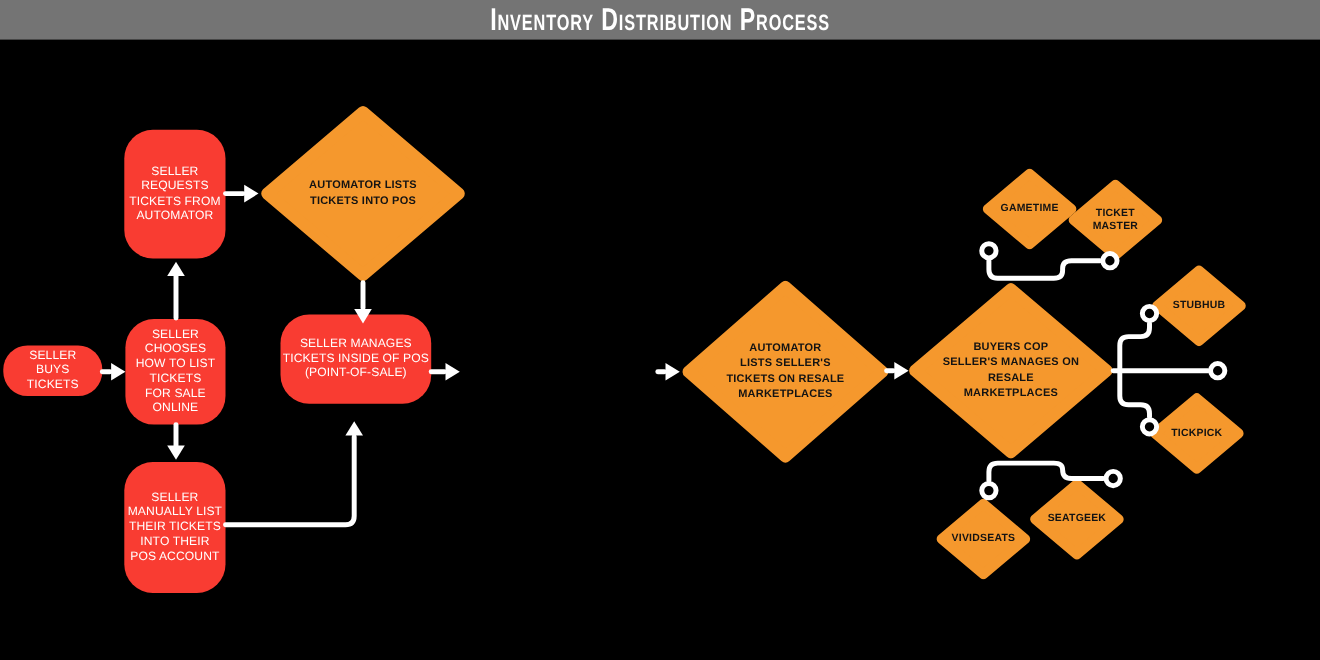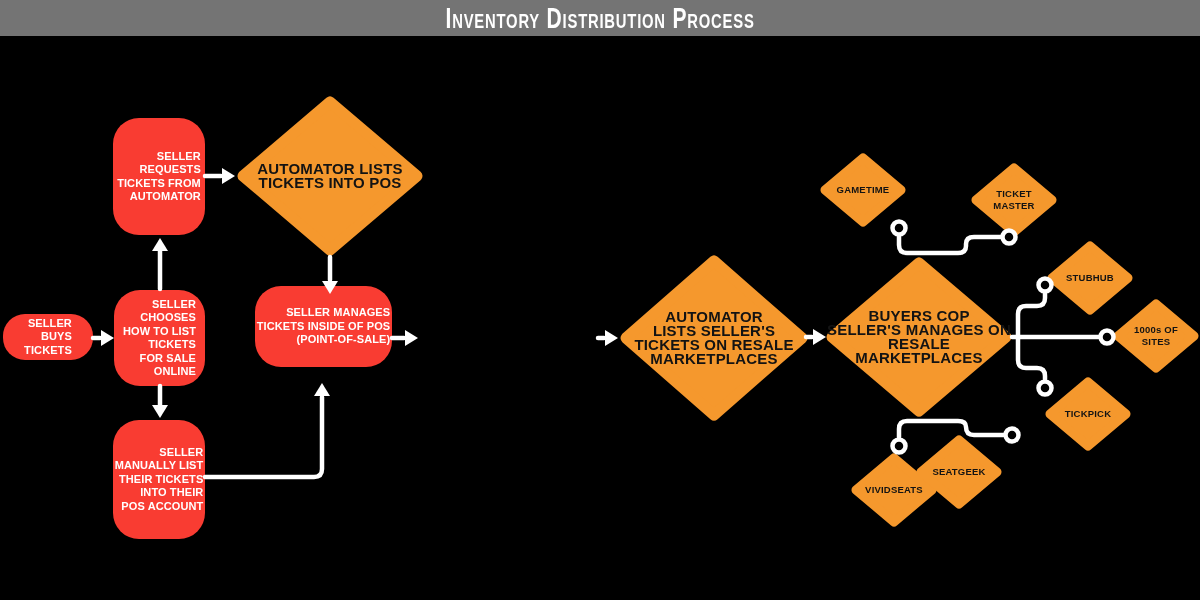--- a/index.html
+++ b/index.html
@@ -10,29 +10,29 @@
   #stage{position:relative;width:1200px;height:600px;background:var(--bg);overflow:hidden;
          font-family:"Liberation Sans",sans-serif;}
   
   #header{position:absolute;left:0;top:0;width:1200px;height:36px;background:var(--bar);
           display:flex;align-items:center;justify-content:center;}
   #title{color:#fff;font-weight:bold;font-size:27px;font-variant:small-caps;
          letter-spacing:1px;transform:scale(0.78,1.06);white-space:nowrap;}
   
   .rbox{position:absolute;background:var(--red);border-radius:26px;display:flex;
         align-items:center;justify-content:center;z-index:1;}
-  .rlabel{color:var(--on-red);font-weight:bold;font-size:11px;line-height:13.5px;
-          text-align:right;white-space:pre-line;letter-spacing:0.1px;}
+  .rlabel{color:var(--on-red);font-weight:normal;font-size:11px;line-height:13.5px;
+          text-align:center;white-space:pre-line;letter-spacing:0.1px;}
   
   .diamond{position:absolute;z-index:1;}
   .diamond svg{position:absolute;left:0;top:0;}
   .dshape{fill:var(--orange);stroke:var(--orange);stroke-linejoin:round;}
   .dlabel{position:absolute;inset:0;display:flex;align-items:center;justify-content:center;
           text-align:center;font-weight:bold;color:var(--on-orange);white-space:pre-line;}
-  .big .dlabel{font-size:15px;line-height:14px;letter-spacing:0.2px;}
+  .big .dlabel{font-size:10px;line-height:14px;letter-spacing:0.2px;}
   .small .dlabel{font-size:9.5px;line-height:12px;letter-spacing:0.2px;}
   
   #connectors{position:absolute;left:0;top:0;z-index:2;pointer-events:none;}
   .cline{stroke:var(--line);stroke-width:4.5;fill:none;stroke-linecap:round;}
   .chead{fill:var(--line);}
   .cnode{fill:#000;stroke:var(--line);stroke-width:4.5;}
 </style>
 </head>
 <body>
 
@@ -100,21 +100,21 @@
   <div class="diamond big" style="left:826px;top:257px;width:186px;height:160px;">
     <svg width="186" height="160" viewBox="0 0 186 160">
       <polygon class="dshape" stroke-width="11" points="93,6 180,80 93,154 6,80"></polygon>
     </svg>
     <div class="dlabel">BUYERS COP
 SELLER'S MANAGES ON
 RESALE
 MARKETPLACES</div>
   </div>
 
-  <div class="diamond small" style="left:820px;top:153px;width:86px;height:74px;">
+  <div class="diamond small" style="left:893px;top:153px;width:86px;height:74px;">
     <svg width="86" height="74" viewBox="0 0 86 74">
       <polygon class="dshape" stroke-width="9" points="43,5 81,37 43,69 5,37"></polygon>
     </svg>
     <div class="dlabel">GAMETIME</div>
   </div>
 
   <div class="diamond small" style="left:1047px;top:241px;width:86px;height:74px;">
     <svg width="86" height="74" viewBox="0 0 86 74">
       <polygon class="dshape" stroke-width="9" points="43,5 81,37 43,69 5,37"></polygon>
     </svg>
@@ -122,43 +122,36 @@
   </div>
 
   <div class="diamond small" style="left:971px;top:163px;width:86px;height:74px;">
     <svg width="86" height="74" viewBox="0 0 86 74">
       <polygon class="dshape" stroke-width="9" points="43,5 81,37 43,69 5,37"></polygon>
     </svg>
     <div class="dlabel">TICKET
 MASTER</div>
   </div>
 
-  <div class="diamond small" style="left:1113px;top:299px;width:86px;height:74px;">
-    <svg width="86" height="74" viewBox="0 0 86 74">
-      <polygon class="dshape" stroke-width="9" points="43,5 81,37 43,69 5,37"></polygon>
-    </svg>
-    <div class="dlabel">1000s OF
-SITES</div>
-  </div>
-
-  <div class="diamond small" style="left:1045px;top:377px;width:86px;height:74px;">
+
+  <div class="diamond small" style="left:1045px;top:357px;width:86px;height:74px;">
     <svg width="86" height="74" viewBox="0 0 86 74">
       <polygon class="dshape" stroke-width="9" points="43,5 81,37 43,69 5,37"></polygon>
     </svg>
     <div class="dlabel">TICKPICK</div>
   </div>
 
   <div class="diamond small" style="left:851px;top:453px;width:86px;height:74px;">
     <svg width="86" height="74" viewBox="0 0 86 74">
       <polygon class="dshape" stroke-width="9" points="43,5 81,37 43,69 5,37"></polygon>
     </svg>
     <div class="dlabel">VIVIDSEATS</div>
   </div>
 
-  <div class="diamond small" style="left:916px;top:435px;width:86px;height:74px;">
+  <div class="diamond small" style="left:936px;top:435px;width:86px;height:74px;">
     <svg width="86" height="74" viewBox="0 0 86 74">
       <polygon class="dshape" stroke-width="9" points="43,5 81,37 43,69 5,37"></polygon>
     </svg>
     <div class="dlabel">SEATGEEK</div>
   </div>
 
   <svg id="connectors" width="1200" height="600" viewBox="0 0 1200 600">
     <g>
       <path class="cline" d="M93,338 H100"></path>
         <path class="chead" d="M114,338 l-13,-8 v16 z"></path>

